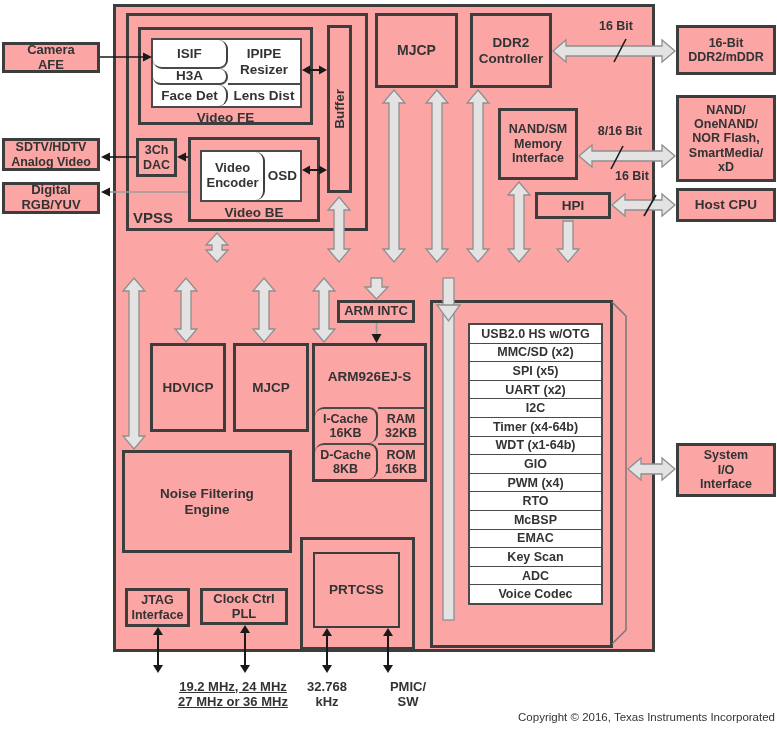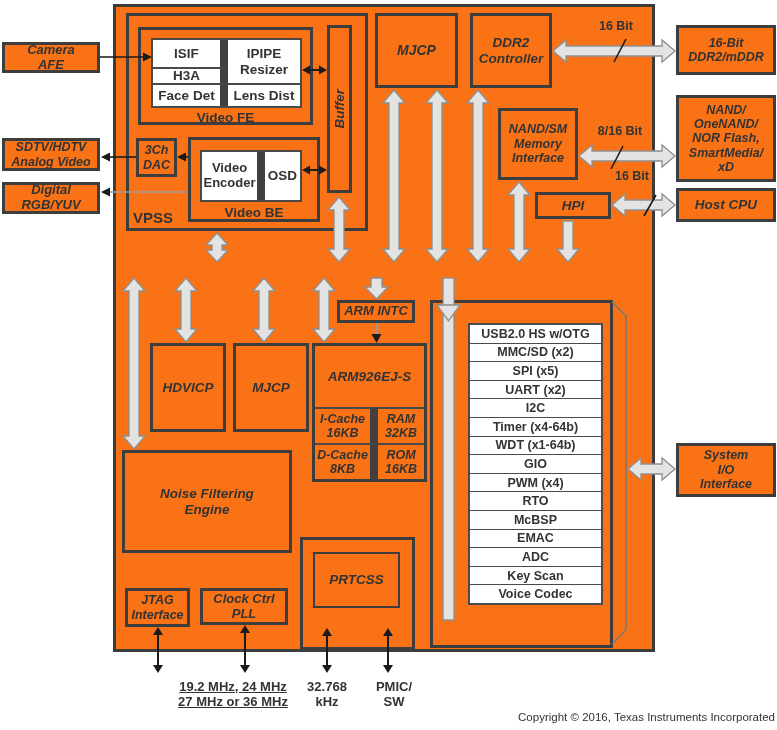--- a/index.html
+++ b/index.html
@@ -5,23 +5,23 @@
   :root{
     --line:#3d3d3d;
     --text:#333333;
   }
   html,body{margin:0;padding:0;background:#ffffff;}
   #stage{
     position:relative;width:777px;height:730px;background:#ffffff;overflow:hidden;
     font-family:"Liberation Sans","DejaVu Sans",sans-serif;color:var(--text);
   }
   .box{
-    position:absolute;box-sizing:border-box;border:3px solid var(--line);background:#f97316;
+    position:absolute;box-sizing:border-box;border:3px solid var(--line);background:#fca5a5;
     display:flex;align-items:center;justify-content:center;text-align:center;
-    font-weight:bold;white-space:pre-line;line-height:1.15;z-index:2;font-style:italic;
+    font-weight:bold;white-space:pre-line;line-height:1.15;z-index:2;
   }
   .b2{border-width:2px;}
   .lbl{position:absolute;font-weight:bold;color:var(--text);white-space:pre-line;text-align:center;line-height:1.15;z-index:2;}
   .fs11{font-size:11.5px;font-weight:normal;}
   .fs125{font-size:12.5px;}
   .fs13{font-size:13px;}
   .fs135{font-size:13.5px;}
   .fs14{font-size:14px;}
   .fs15{font-size:15px;}
   #bus{
@@ -34,21 +34,21 @@
   .fat{fill:#e3e3e3;stroke:#8f8f8f;stroke-width:1.3;}
   .blk{fill:#1a1a1a;stroke:none;}
   .bline{stroke:#1a1a1a;stroke-width:1.6;}
   .bline2{stroke:#1a1a1a;stroke-width:2;}
   .gline{stroke:#9b9b9b;stroke-width:1.6;}
   .thinl{stroke:#777;stroke-width:1.5;fill:none;}
   
   .grid{position:absolute;box-sizing:border-box;border:2px solid #4a4a4a;display:grid;z-index:2;background:#fff;}
   .cell{box-sizing:border-box;display:flex;align-items:center;justify-content:center;
         text-align:center;font-weight:bold;white-space:pre-line;line-height:1.15;}
-  .br{border-right:8px solid #404040;}
+  .br{border-right:2px solid #404040;border-radius:9px;}
   .bb{border-bottom:2px solid #4a4a4a;}
   .bt{border-top:2px solid #4a4a4a;}
   .vtext{transform:rotate(-90deg);font-weight:bold;font-size:13.5px;white-space:nowrap;}
   
   #perlist{
     position:absolute;left:468px;top:323px;width:135px;height:282px;box-sizing:border-box;
     border:2px solid #4a4a4a;display:flex;flex-direction:column;z-index:2;background:#fff;
   }
   .p-row{flex:1;display:flex;align-items:center;justify-content:center;
          font-weight:bold;font-size:12.5px;color:var(--text);}
@@ -118,38 +118,38 @@
   <div class="box fs135" style="left:150px;top:343px;width:76px;height:89px;">HDVICP</div>
   <div class="box fs135" style="left:233px;top:343px;width:76px;height:89px;">MJCP</div>
   <div class="box fs135" style="left:122px;top:450px;width:170px;height:103px;">Noise Filtering
 Engine</div>
 
   <div class="box fs125" style="left:125px;top:588px;width:65px;height:39px;">JTAG
 Interface</div>
   <div class="box fs13" style="left:200px;top:588px;width:88px;height:37px;">Clock Ctrl
 PLL</div>
   <div class="box" style="left:300px;top:537px;width:115px;height:113px;"></div>
-  <div class="box b2 fs135" style="left:313px;top:552px;width:87px;height:56px;">PRTCSS</div>
+  <div class="box b2 fs135" style="left:313px;top:552px;width:87px;height:76px;">PRTCSS</div>
 
   <div class="box" style="left:430px;top:300px;width:183px;height:348px;"></div>
   <div id="perlist">
       <div class="p-row">USB2.0 HS w/OTG</div>
       <div class="p-row">MMC/SD (x2)</div>
       <div class="p-row">SPI (x5)</div>
       <div class="p-row">UART (x2)</div>
       <div class="p-row">I2C</div>
       <div class="p-row">Timer (x4-64b)</div>
       <div class="p-row">WDT (x1-64b)</div>
       <div class="p-row">GIO</div>
       <div class="p-row">PWM (x4)</div>
       <div class="p-row">RTO</div>
       <div class="p-row">McBSP</div>
       <div class="p-row">EMAC</div>
+      <div class="p-row">Key Scan</div>
       <div class="p-row">ADC</div>
-      <div class="p-row">Key Scan</div>
       <div class="p-row">Voice Codec</div>
     </div>
 
   <div class="box fs13" style="left:2px;top:42px;width:98px;height:31px;">Camera
 AFE</div>
   <div class="box fs125" style="left:2px;top:138px;width:98px;height:33px;">SDTV/HDTV
 Analog Video</div>
   <div class="box fs13" style="left:2px;top:182px;width:98px;height:32px;">Digital
 RGB/YUV</div>
 
@@ -166,21 +166,21 @@
 Interface</div>
 
   <div class="lbl fs125" style="left:576px;top:19px;width:80px;">16 Bit</div>
   <div class="lbl fs125" style="left:580px;top:124px;width:80px;">8/16 Bit</div>
   <div class="lbl fs125" style="left:592px;top:169px;width:80px;">16 Bit</div>
 
   <div class="lbl fs13" style="left:158px;top:680px;width:150px;text-decoration:underline;">19.2 MHz, 24 MHz
 27 MHz or 36 MHz</div>
   <div class="lbl fs13" style="left:299px;top:680px;width:56px;">32.768
 kHz</div>
-  <div class="lbl fs13" style="left:366px;top:680px;width:56px;">PMIC/
+  <div class="lbl fs13" style="left:380px;top:680px;width:56px;">PMIC/
 SW</div>
 
   <div class="lbl fs11" style="left:420px;top:711px;width:355px;text-align:right;">Copyright © 2016, Texas Instruments Incorporated</div>
 
   <svg class="overlay" width="777" height="730" viewBox="0 0 777 730">
 
     <polygon class="fat" points="217,233 228,245 222,245 222,250 228,250 217,262 206,250 212,250 212,245 206,245"></polygon>
     <polygon class="fat" points="339,197 350,210 344,210 344,249 350,249 339,262 328,249 334,249 334,210 328,210"></polygon>
     <polygon class="fat" points="394,90 405,103 399,103 399,249 405,249 394,262 383,249 389,249 389,103 383,103"></polygon>
     <polygon class="fat" points="437,90 448,103 442,103 442,249 448,249 437,262 426,249 432,249 432,103 426,103"></polygon>

